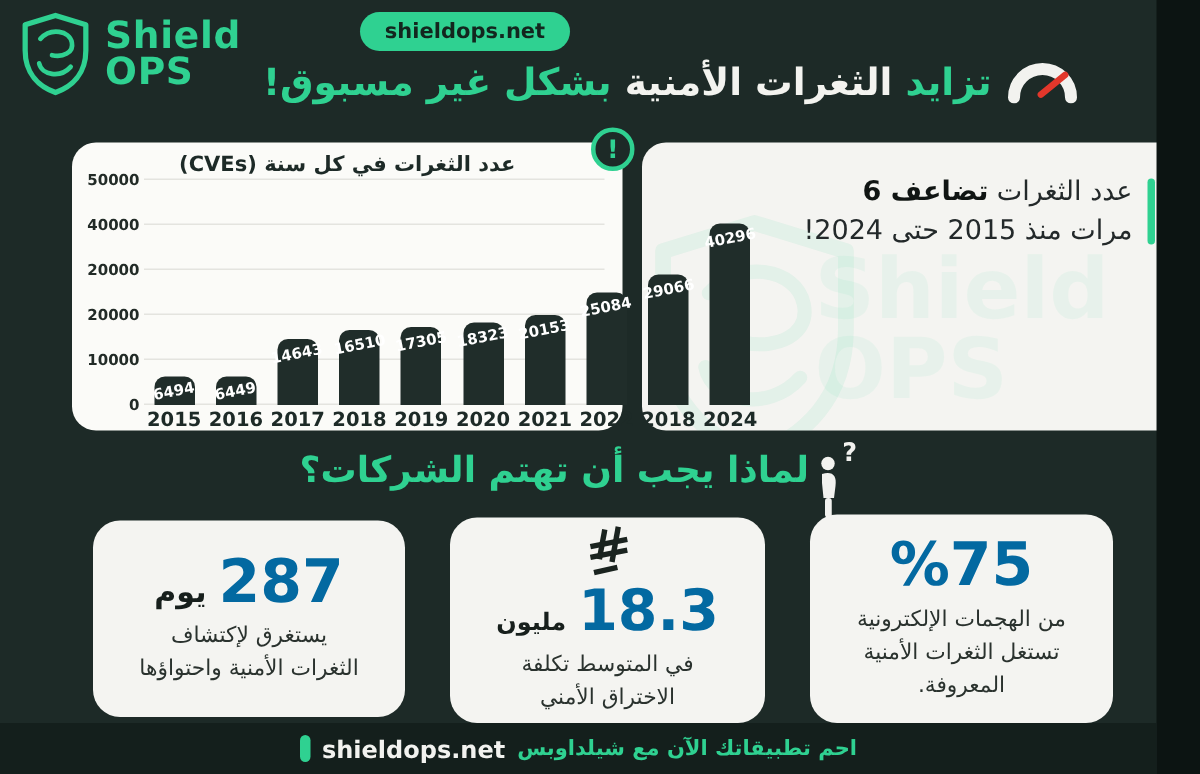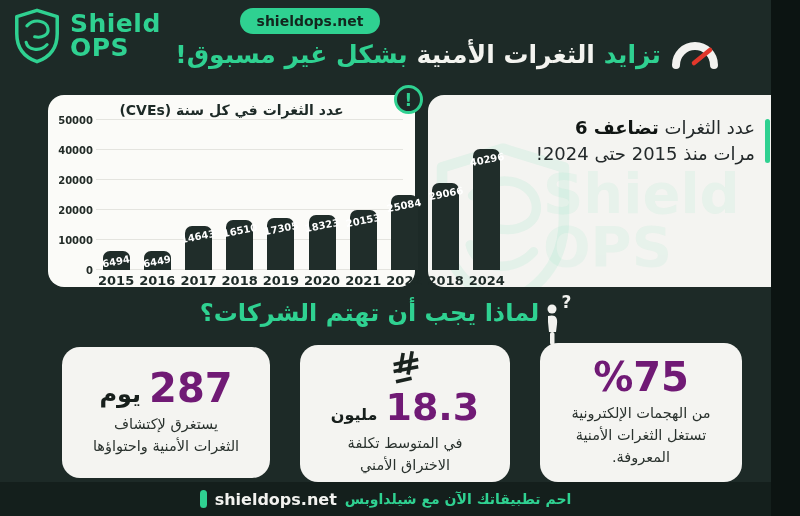--- a/index.html
+++ b/index.html
@@ -63,22 +63,22 @@
   .pq-q{ position:absolute; top:-2px; right:0; color:#f2f2ef; font-weight:bold; font-size:17px; }
 
   
   .mini-card{ position:absolute; background:var(--card); border-radius:18px; direction:rtl;
               display:flex; flex-direction:column; align-items:center; justify-content:center;
               text-align:center; padding:6px 12px; }
   .card-days{ left:62px;  top:347px; width:208px; height:131px; }
   .card-cost{ left:300px; top:345px; width:210px; height:137px; }
   .card-pct { left:540px; top:343px; width:202px; height:139px; }
   .value-row{ display:flex; direction:rtl; align-items:baseline; gap:8px; }
-  .big-value{ font-size:40px; font-weight:bold; color:#701a75; line-height:1.05; }
-  .unit{ font-size:24px; font-weight:bold; color:#171f1c; }
+  .big-value{ font-size:40px; font-weight:bold; color:#0369a1; line-height:1.05; }
+  .unit{ font-size:20px; font-weight:bold; color:#171f1c; }
   .card-desc{ font-size:14.5px; color:#2a322e; line-height:1.5; white-space:pre-line; margin-top:5px; }
   .riyal-wrap{ height:36px; margin-bottom:2px; }
 
   
   .footer-bar{ position:absolute; left:0; right:0; bottom:0; height:34px; background:var(--footer-bg);
                display:flex; direction:rtl; align-items:center; justify-content:center; gap:8px; }
   .f-cta{ color:var(--accent); font-size:14px; font-weight:bold; }
   .f-site{ color:#f2f2ef; font-size:16px; font-weight:bold; direction:ltr; cursor:pointer; }
   .f-bar{ width:7px; height:18px; border-radius:4px; background:var(--accent); }
 </style>

